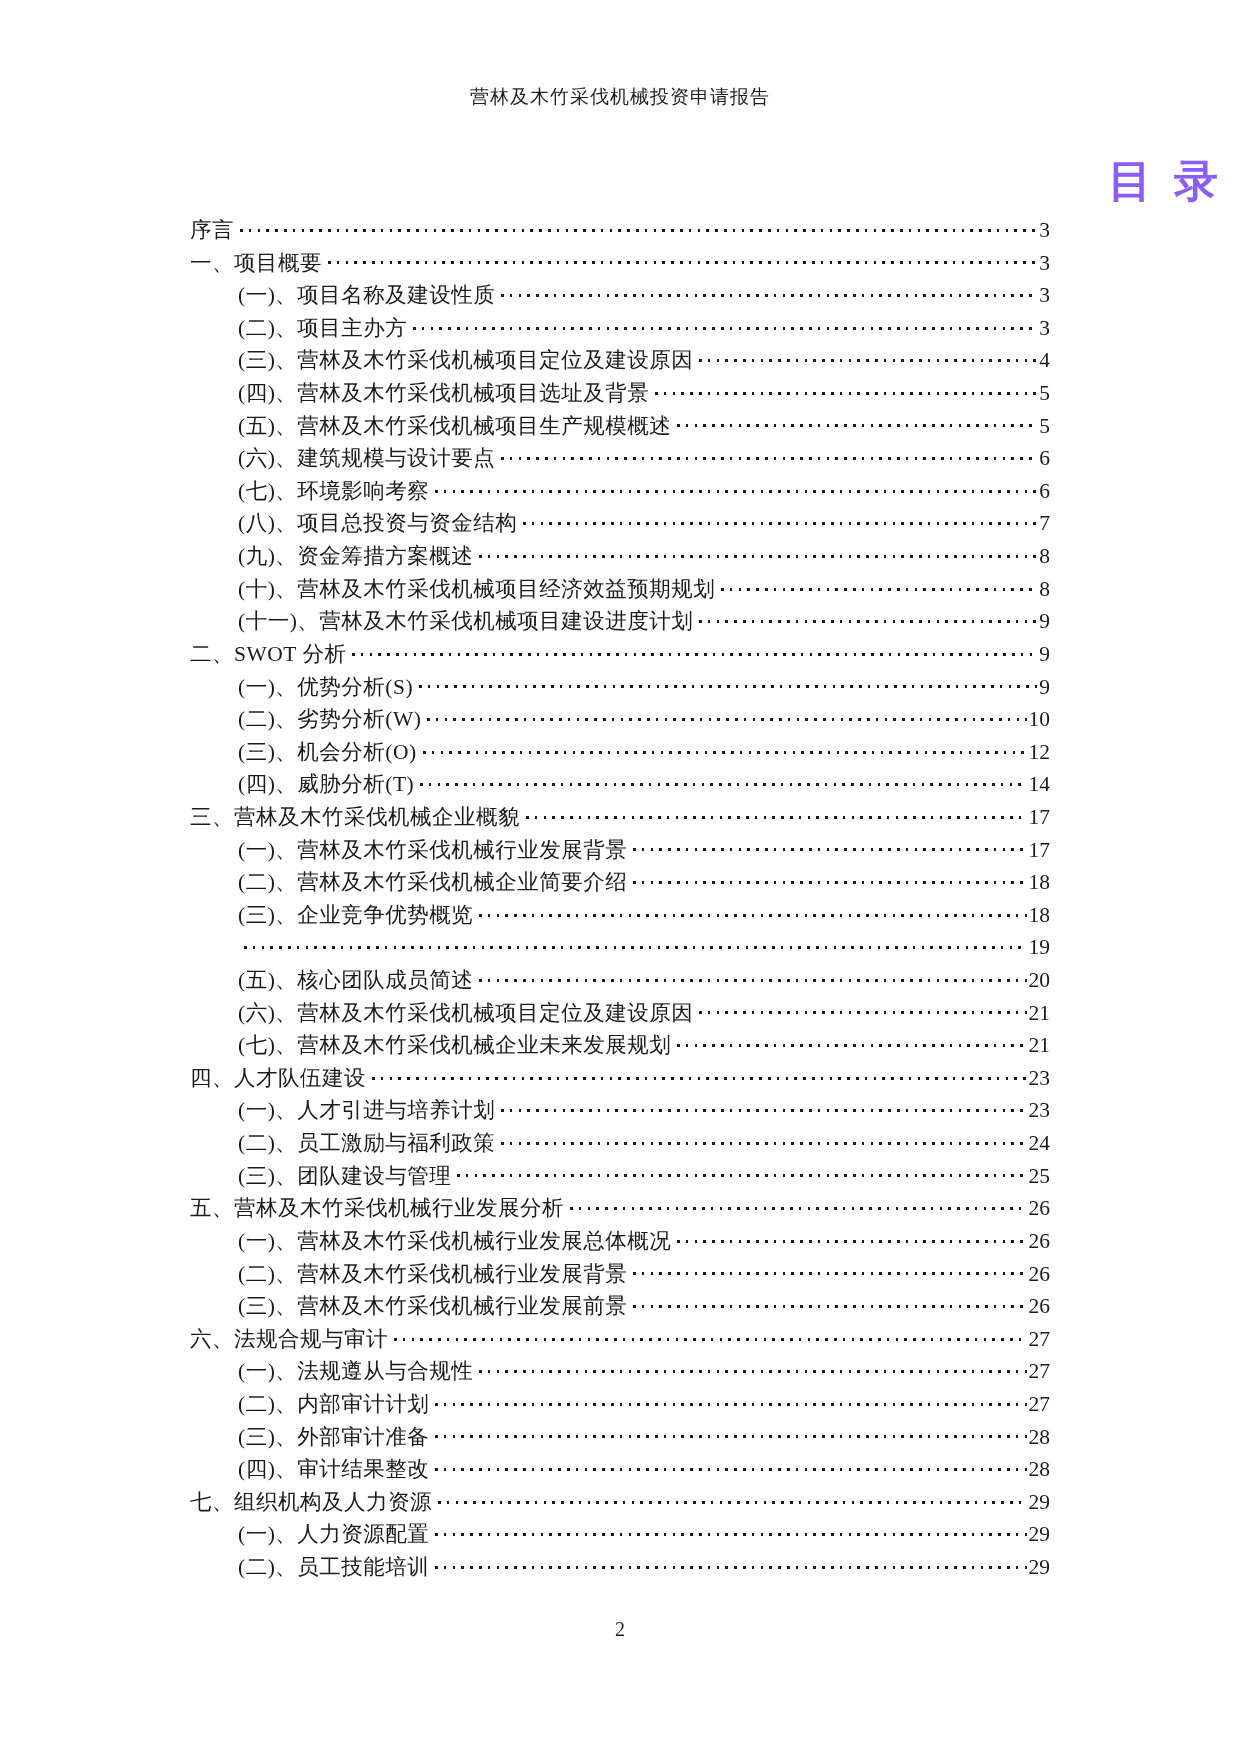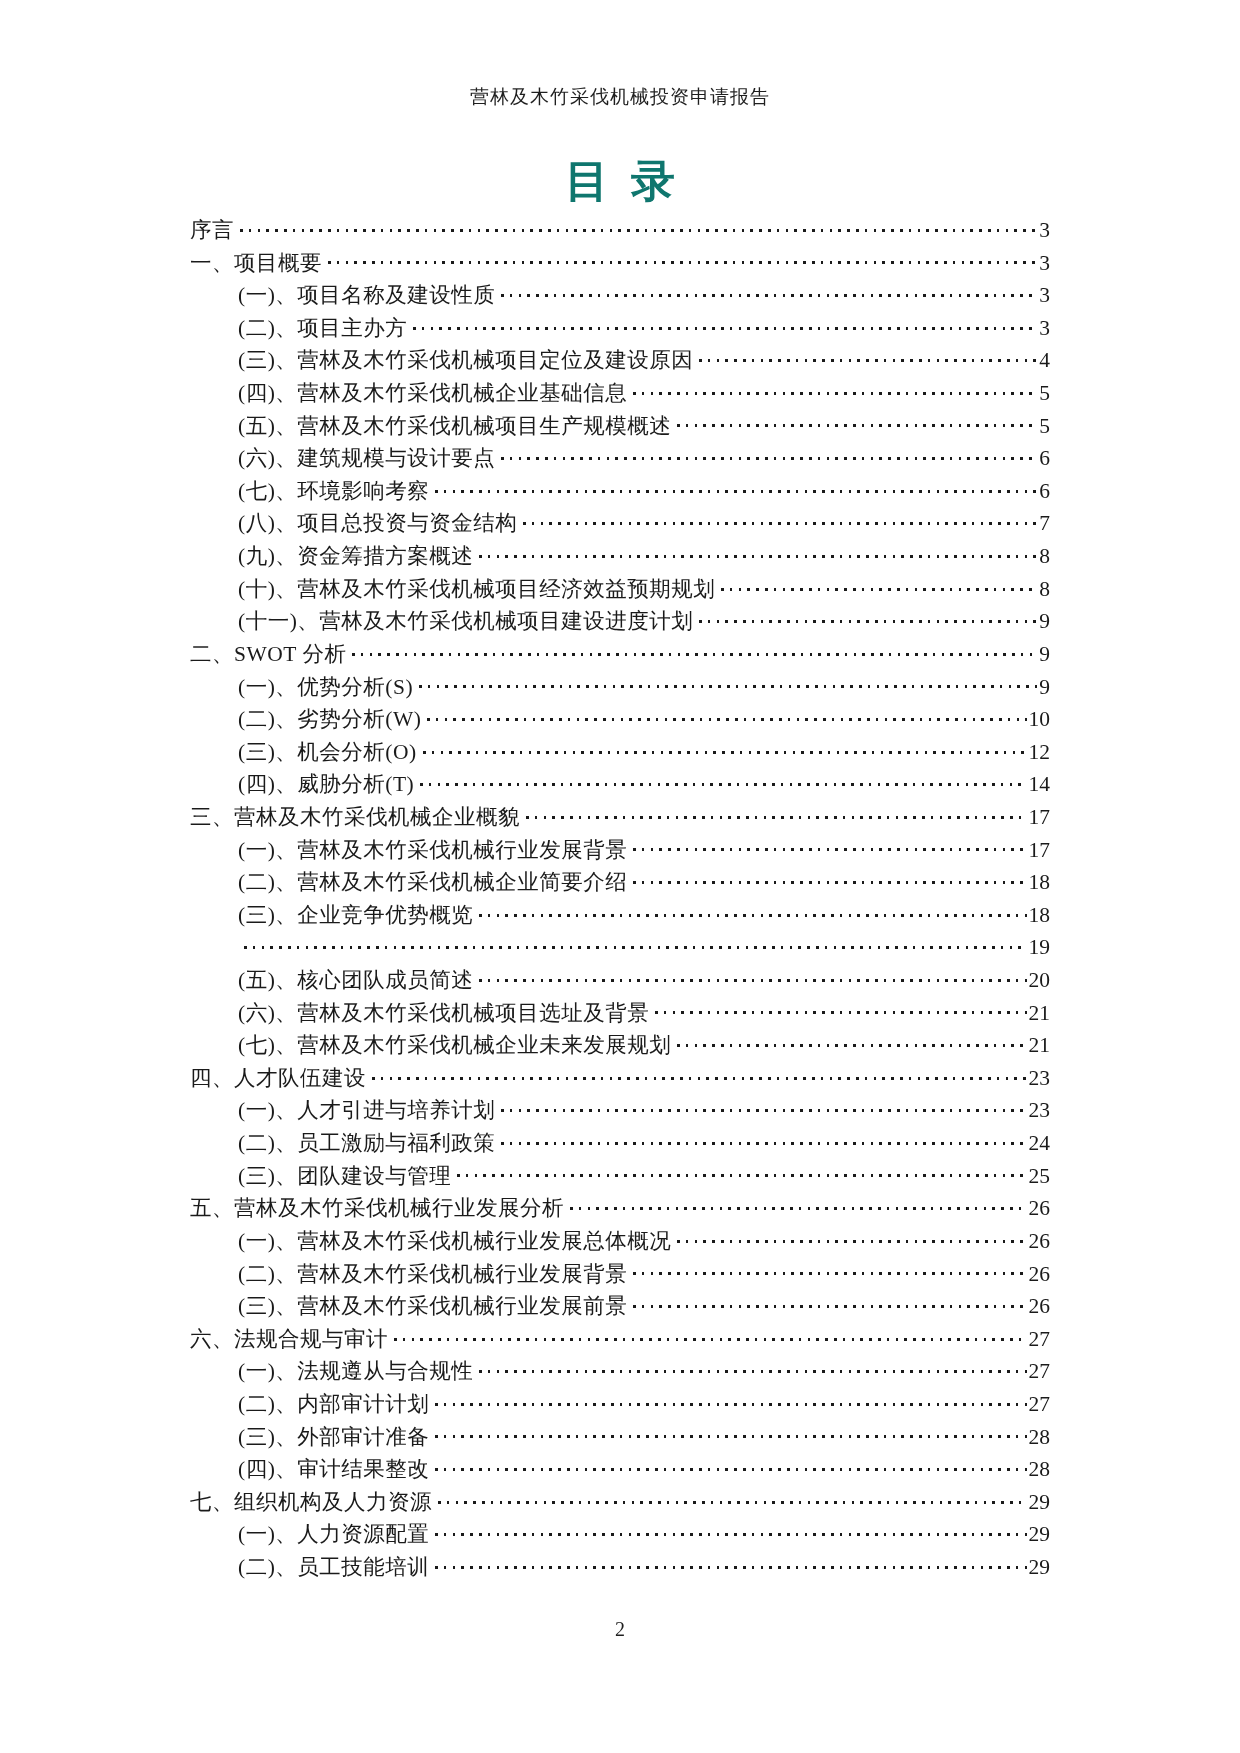--- a/index.html
+++ b/index.html
@@ -25,26 +25,26 @@
     text-align: center;
     font-size: 19px;
     letter-spacing: 1px;
     color: #1f1f1f;
   }
   .toc-heading {
     position: absolute;
     top: 152px;
     left: 0;
     width: 100%;
-    text-align: center;
+    text-align: right;
     font-size: 44px;
     font-weight: bold;
     letter-spacing: 22px;
     text-indent: 22px; 
-    color: #0f766e;
+    color: #8b5cf6;
   }
   .toc-list {
     position: absolute;
     top: 214px;
     left: 190px;
     width: 860px;
   }
   .toc-row {
     display: flex;
     align-items: center;
@@ -114,21 +114,21 @@
         <span class="toc-label">(二)、项目主办方</span>
         <span class="toc-dots"></span>
         <span class="toc-page">3</span>
       </div>
       <div class="toc-row level-2">
         <span class="toc-label">(三)、营林及木竹采伐机械项目定位及建设原因</span>
         <span class="toc-dots"></span>
         <span class="toc-page">4</span>
       </div>
       <div class="toc-row level-2">
-        <span class="toc-label">(四)、营林及木竹采伐机械企业基础信息</span>
+        <span class="toc-label">(四)、营林及木竹采伐机械项目选址及背景</span>
         <span class="toc-dots"></span>
         <span class="toc-page">5</span>
       </div>
       <div class="toc-row level-2">
         <span class="toc-label">(五)、营林及木竹采伐机械项目生产规模概述</span>
         <span class="toc-dots"></span>
         <span class="toc-page">5</span>
       </div>
       <div class="toc-row level-2">
         <span class="toc-label">(六)、建筑规模与设计要点</span>
@@ -208,21 +208,21 @@
       <div class="toc-row level-2">
         <span class="toc-dots"></span>
         <span class="toc-page">19</span>
       </div>
       <div class="toc-row level-2">
         <span class="toc-label">(五)、核心团队成员简述</span>
         <span class="toc-dots"></span>
         <span class="toc-page">20</span>
       </div>
       <div class="toc-row level-2">
-        <span class="toc-label">(六)、营林及木竹采伐机械项目选址及背景</span>
+        <span class="toc-label">(六)、营林及木竹采伐机械项目定位及建设原因</span>
         <span class="toc-dots"></span>
         <span class="toc-page">21</span>
       </div>
       <div class="toc-row level-2">
         <span class="toc-label">(七)、营林及木竹采伐机械企业未来发展规划</span>
         <span class="toc-dots"></span>
         <span class="toc-page">21</span>
       </div>
       <div class="toc-row">
         <span class="toc-label">四、人才队伍建设</span>

